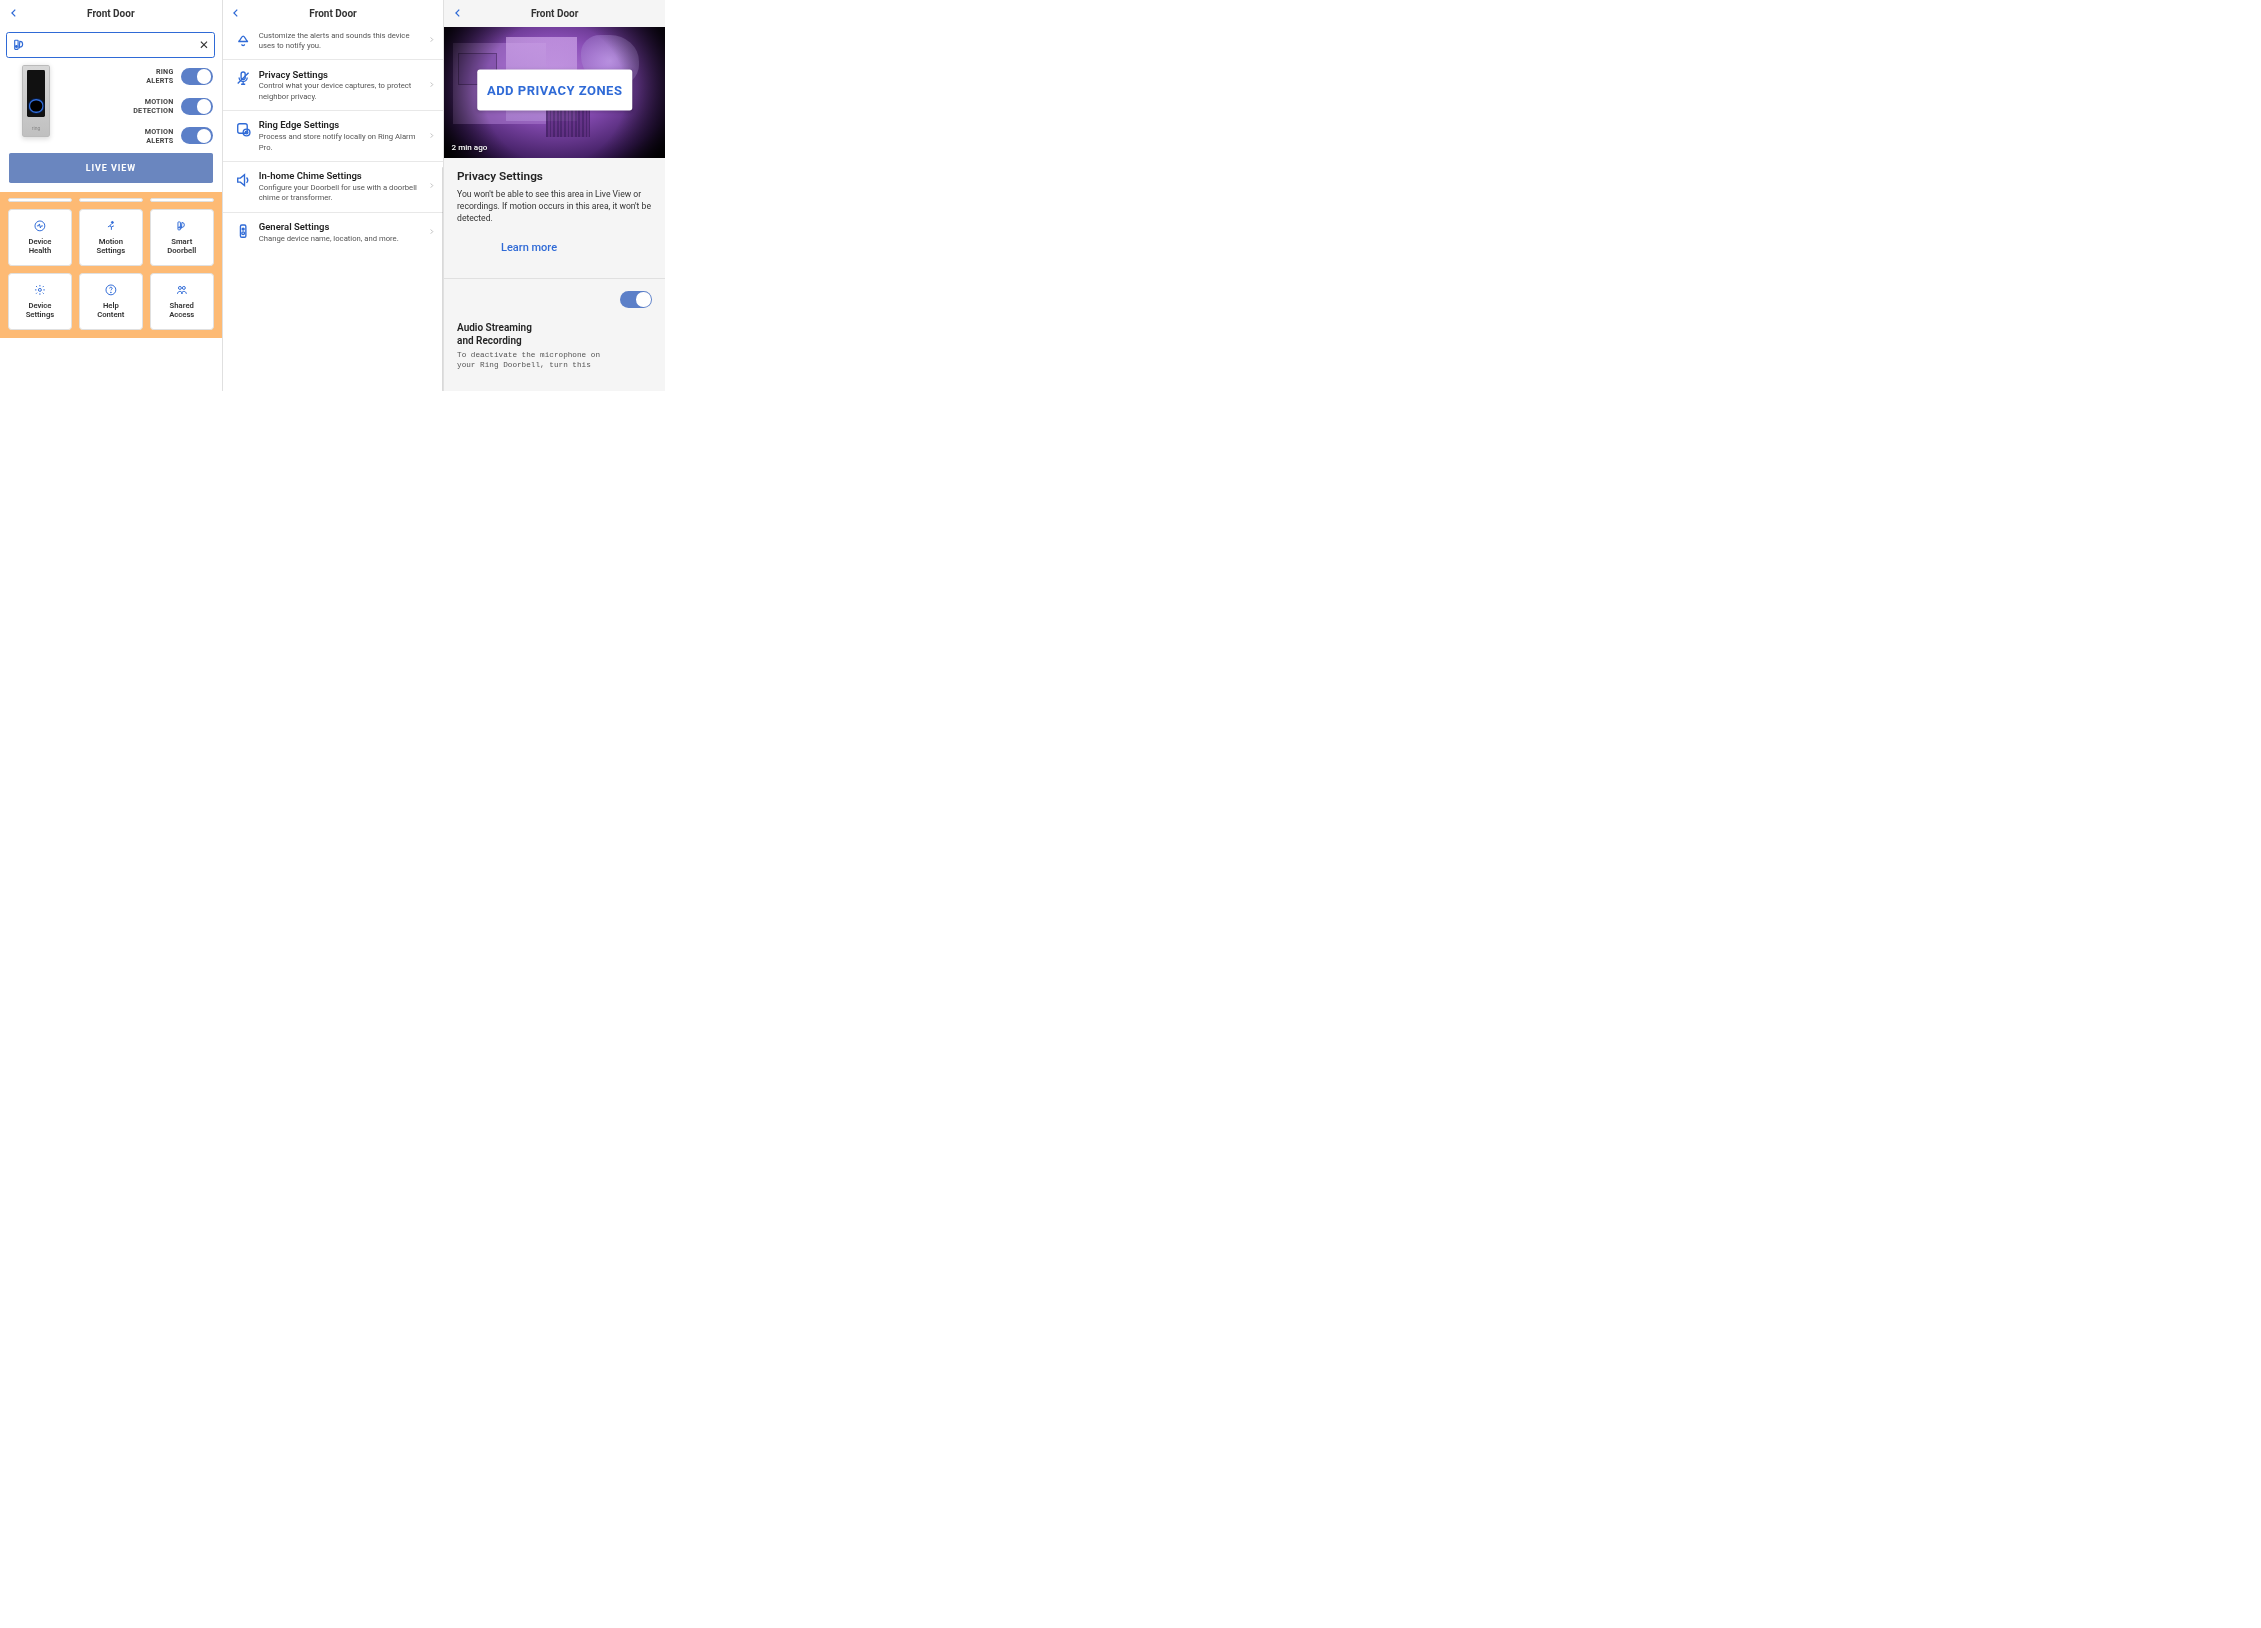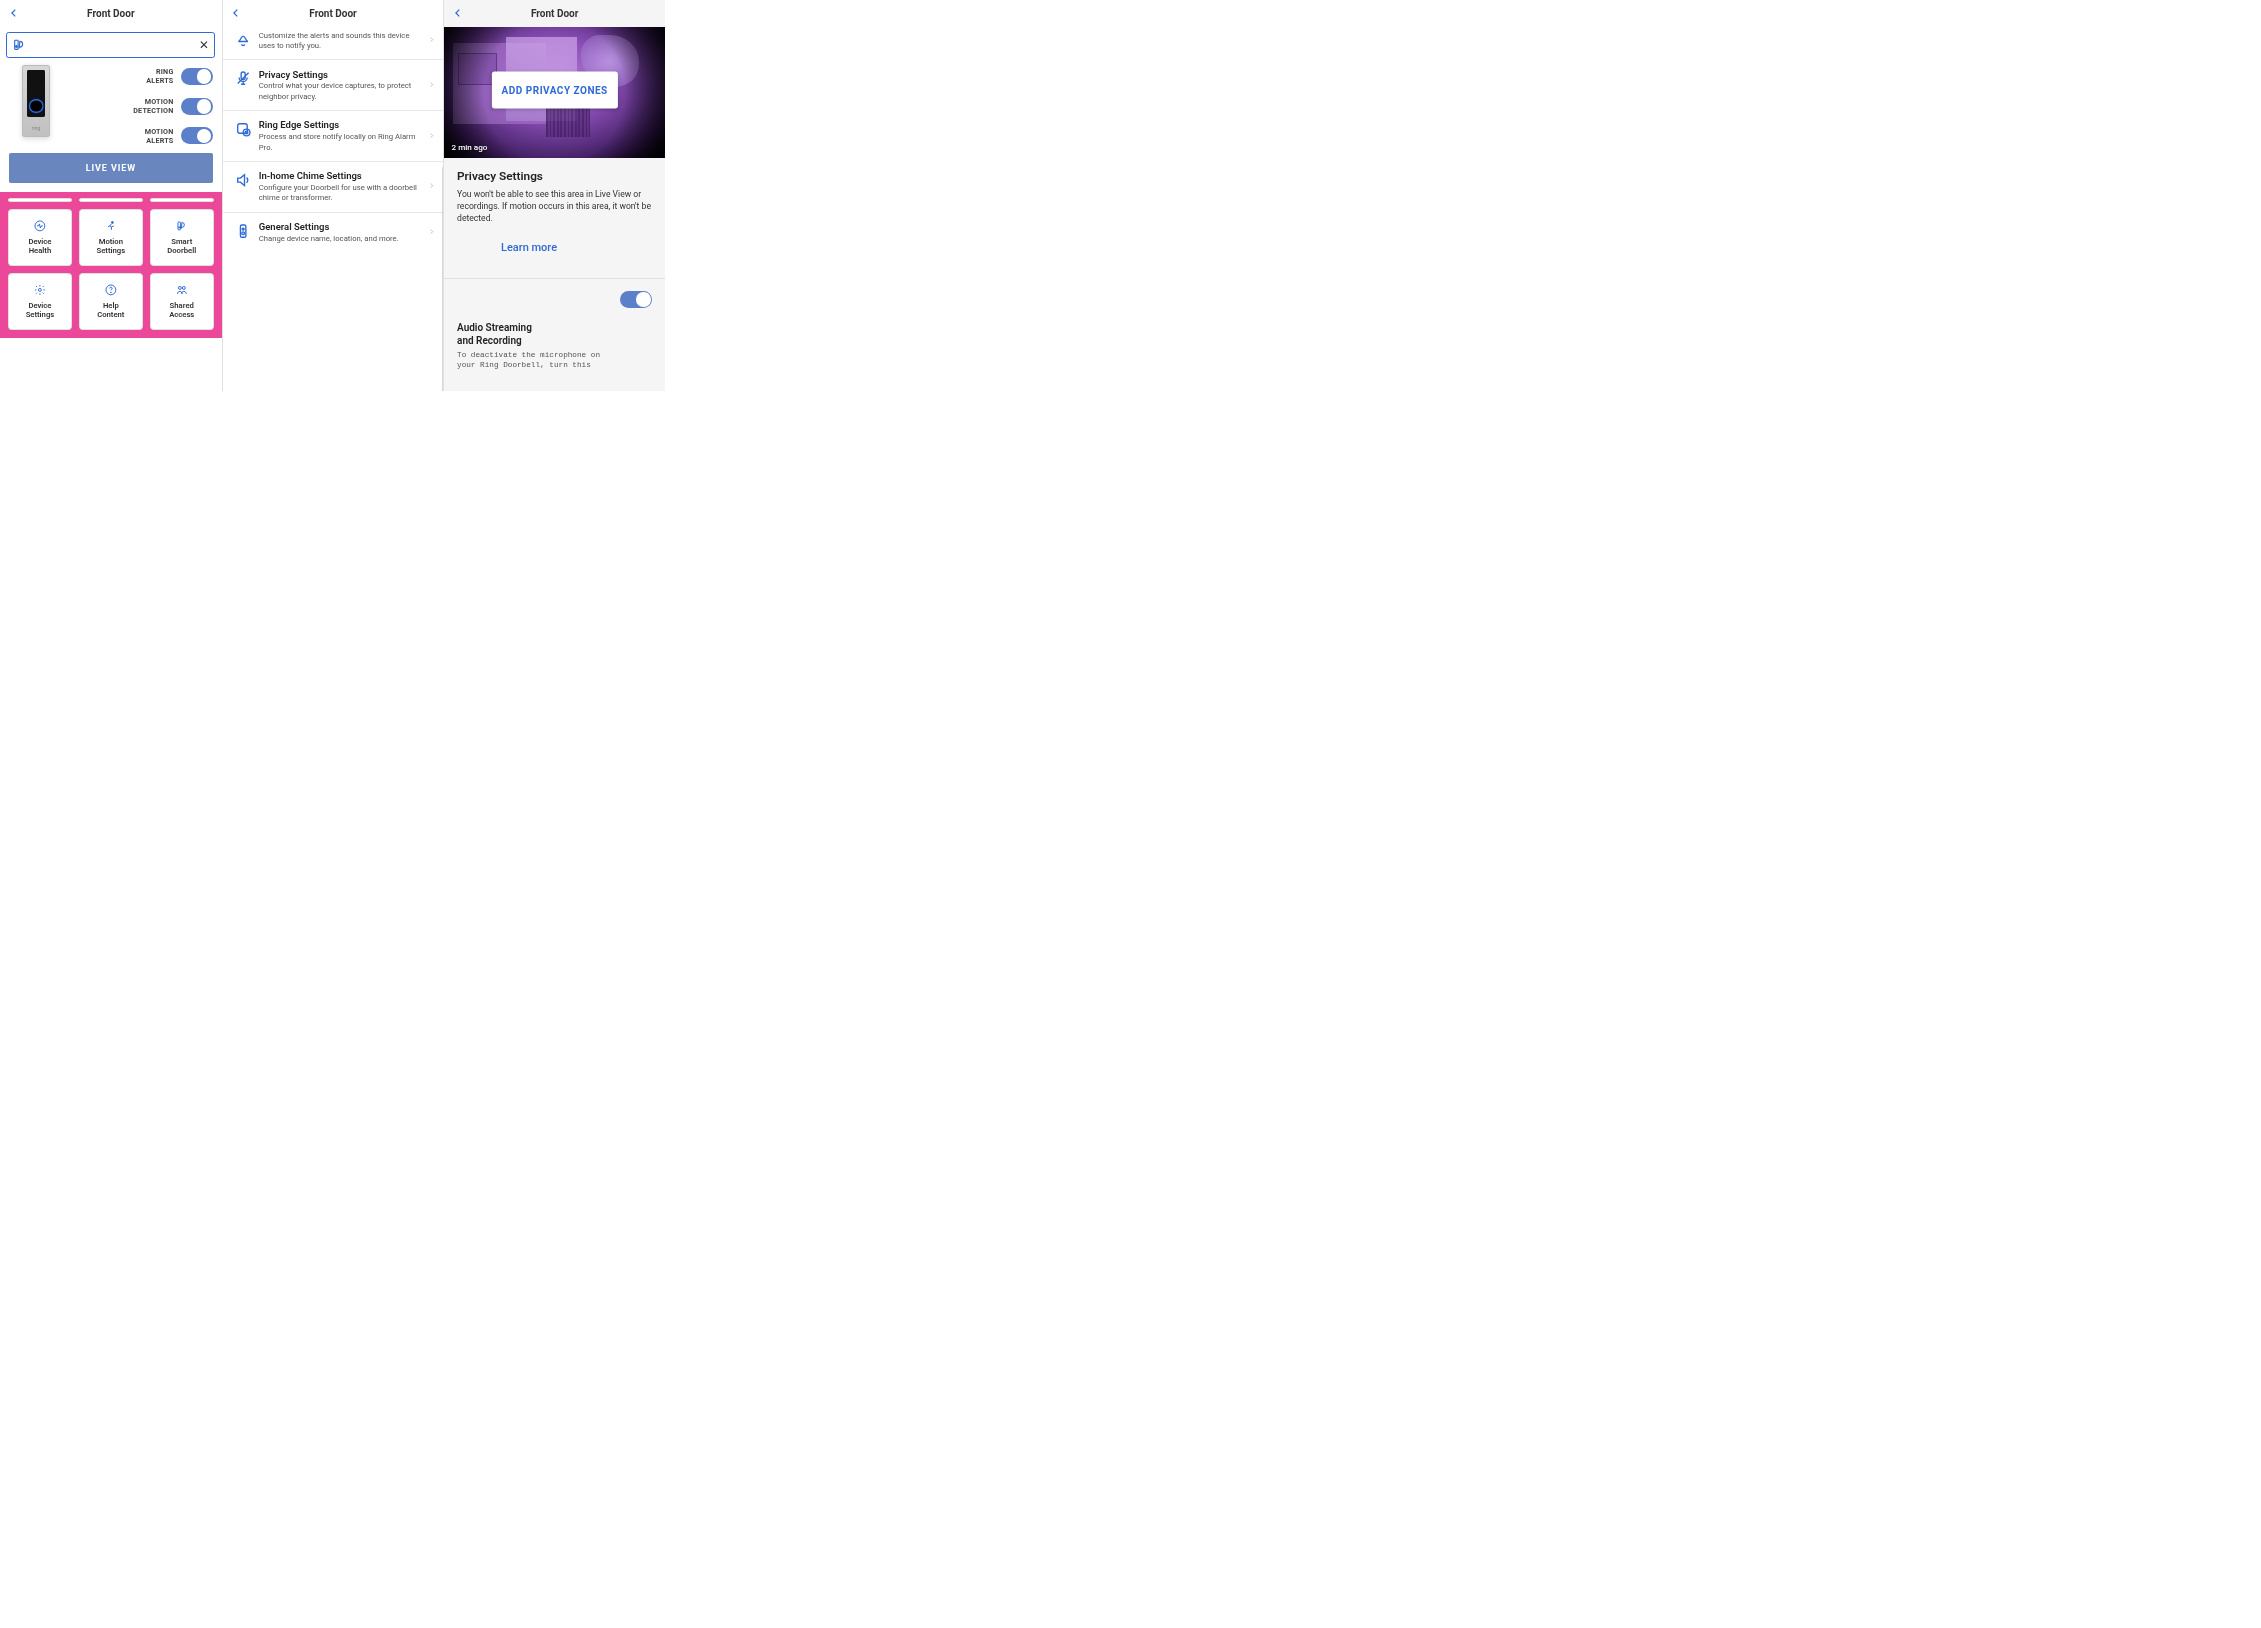--- a/index.html
+++ b/index.html
@@ -139,21 +139,21 @@
     margin: 0 9px 9px 9px;
     height: 30px;
     background:#6a86bf;
     border-radius:1.8px;
     display:flex; align-items:center; justify-content:center;
     color:#fff; font-size:9px; font-weight:700; letter-spacing:0.9px;
     cursor:pointer;
   }
 
   .grid {
-    background:#ec4899;
+    background:#fdba74;
     padding: 6.3px 8.1px 8.1px 8.1px;
     display:grid;
     grid-template-columns: repeat(3, 1fr);
     gap:7.2px;
   }
   .grid .stub{ height:3.6px; background:#fff; border:0.5px solid #e0e0e0; border-radius:2.7px;}
   .tile {
     background:#fff;
     border:0.5px solid #e0e0e0;
     border-radius:3.6px;
@@ -224,21 +224,21 @@
   .cam .gate{ position:absolute; left:46%; top:44%; width:20%; height:40%; background:repeating-linear-gradient(90deg,#3a1a5a 0 1.8px,#5a2a7a 1.8px 3.6px); opacity:0.7;}
   .cam .timestamp{
     position:absolute; left:7.2px; bottom:6.3px;
     color:#fff; font-size:8.1px; font-weight:500;
     text-shadow:0 0.5px 1.4px rgba(0,0,0,0.6);
   }
   .add-zone-btn{
     position:absolute; left:50%; top:48%; transform:translate(-50%,-50%);
     background:#fff; border-radius:2.7px;
     padding:13px 10px;
-    font-size:10px; font-weight:700; letter-spacing:0.5px;
+    font-size:13px; font-weight:700; letter-spacing:0.5px;
     color:#2f6ad6;
     cursor:pointer;
     box-shadow:0 0.9px 3.6px rgba(0,0,0,0.2);
     white-space:nowrap;
   }
 
   .p3-body{ padding: 11px 12.7px; }
   .p3-title{ font-size:11.8px; font-weight:600; color:#222; margin-bottom:5.4px;}
   .p3-desc{ font-size:8.6px; color:#333; line-height:1.4; margin-bottom:17px;}
   .p3-link{ font-size:11px; color:#2f6ad6; font-weight:500; cursor:pointer;margin-left:44px; }

